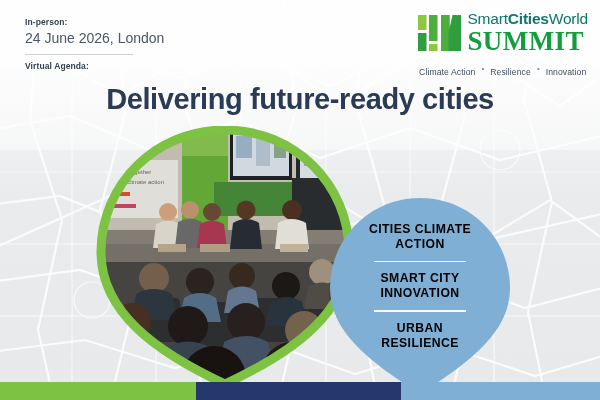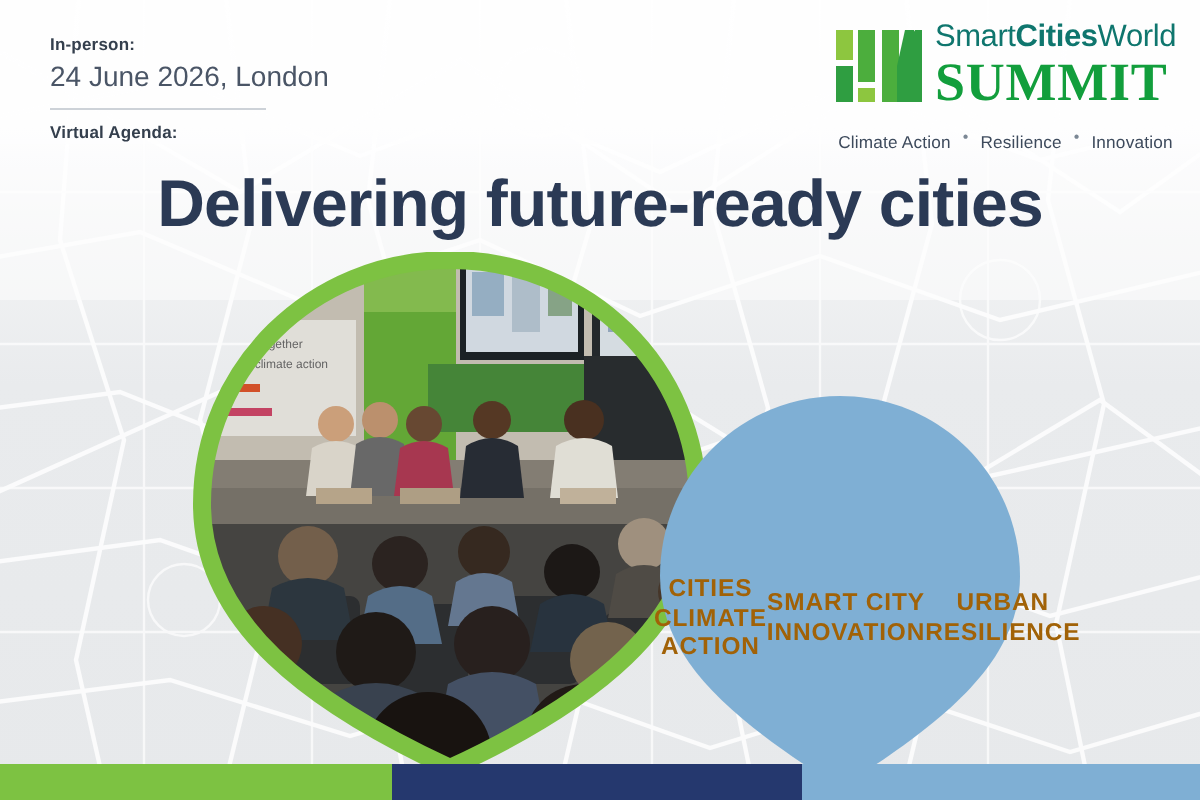--- a/index.html
+++ b/index.html
@@ -73,41 +73,41 @@
   .tag-item .u { height:2.2px; margin-top:2px; border-radius:1px; }
   .tag-dot {
     font-size:8px; color:#7b8794; padding:0 5px;
     position:relative; top:-2px;
   }
 
   
   .headline {
     position:absolute; top:83px; left:0; width:100%;
     text-align:center; z-index:12;
-    font-size:33px; font-weight:bold; letter-spacing:-.4px;
+    font-size:29px; font-weight:bold; letter-spacing:-.4px;
     color:#2b3a55;
   }
 
   
   .pin-photo {
     position:absolute; left:96px; top:126px;
     width:258px; height:262px; z-index:9;
   }
   .pin-photo svg { display:block; width:100%; height:100%; }
 
   .pin-topics {
     position:absolute; left:327px; top:196px;
     width:186px; height:200px; z-index:10;
   }
   .pin-topics svg { position:absolute; inset:0; width:100%; height:100%; }
   .topics-text {
     position:absolute; left:0; top:0; width:186px; height:200px;
-    display:flex; flex-direction:row; align-items:center;
+    display:flex; flex-direction:column; align-items:center;
     justify-content:flex-start; padding-top:26px;
-    color:#a16207; text-align:center;
+    color:#000000; text-align:center;
   }
   .topic {
     font-size:12.2px; font-weight:bold; line-height:1.22;
     letter-spacing:.45px; text-transform:uppercase;
     width:125px;
   }
   .topic-rule {
     width:92px; height:1.6px; background:#ffffff;
     margin:9px 0 9px 0; opacity:.95;
   }

